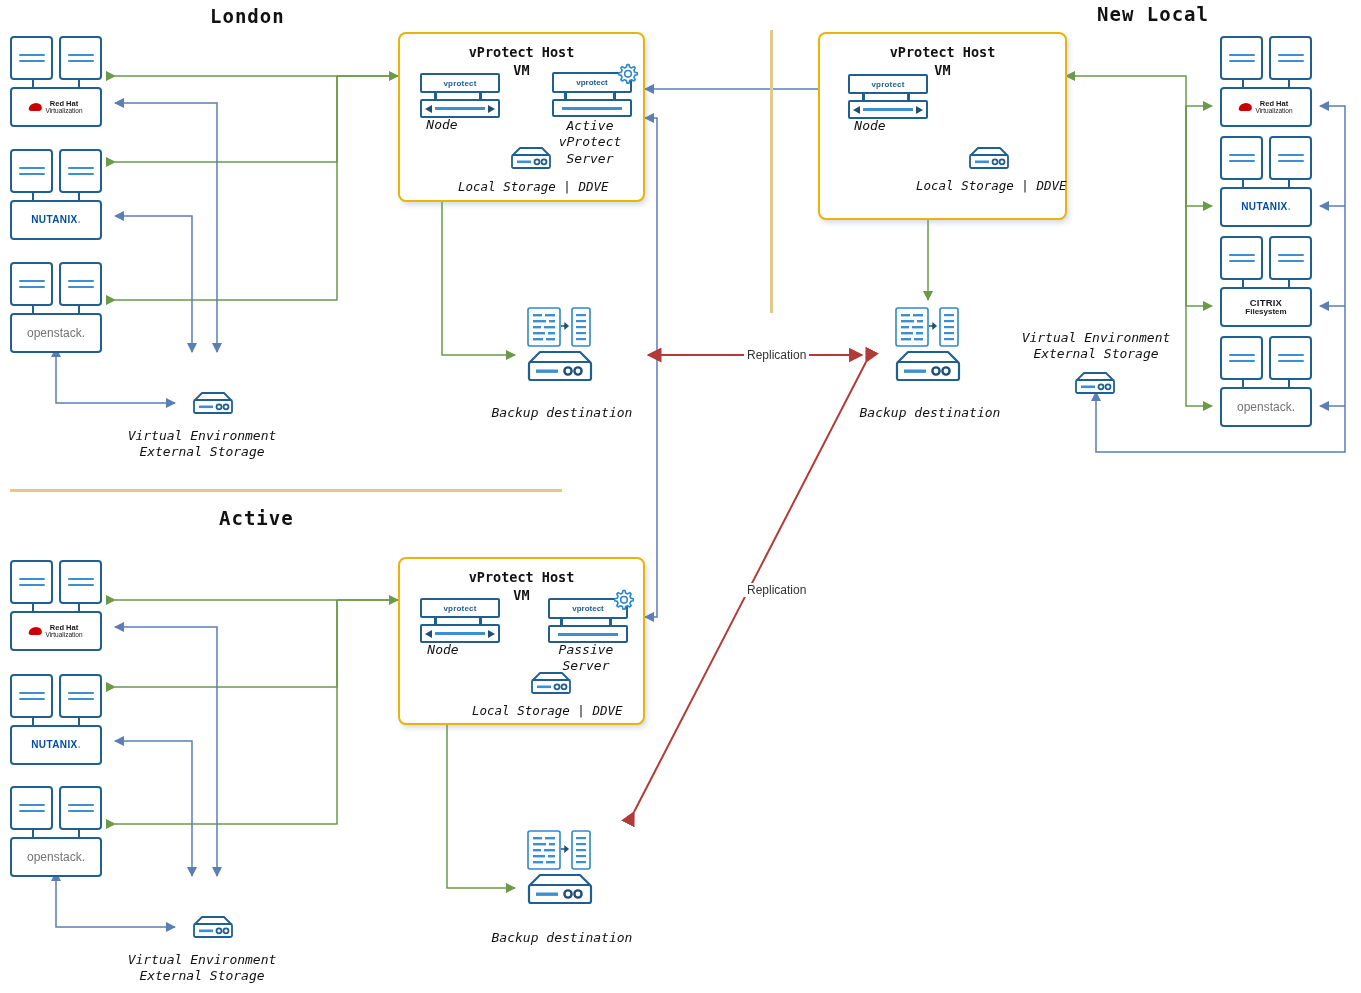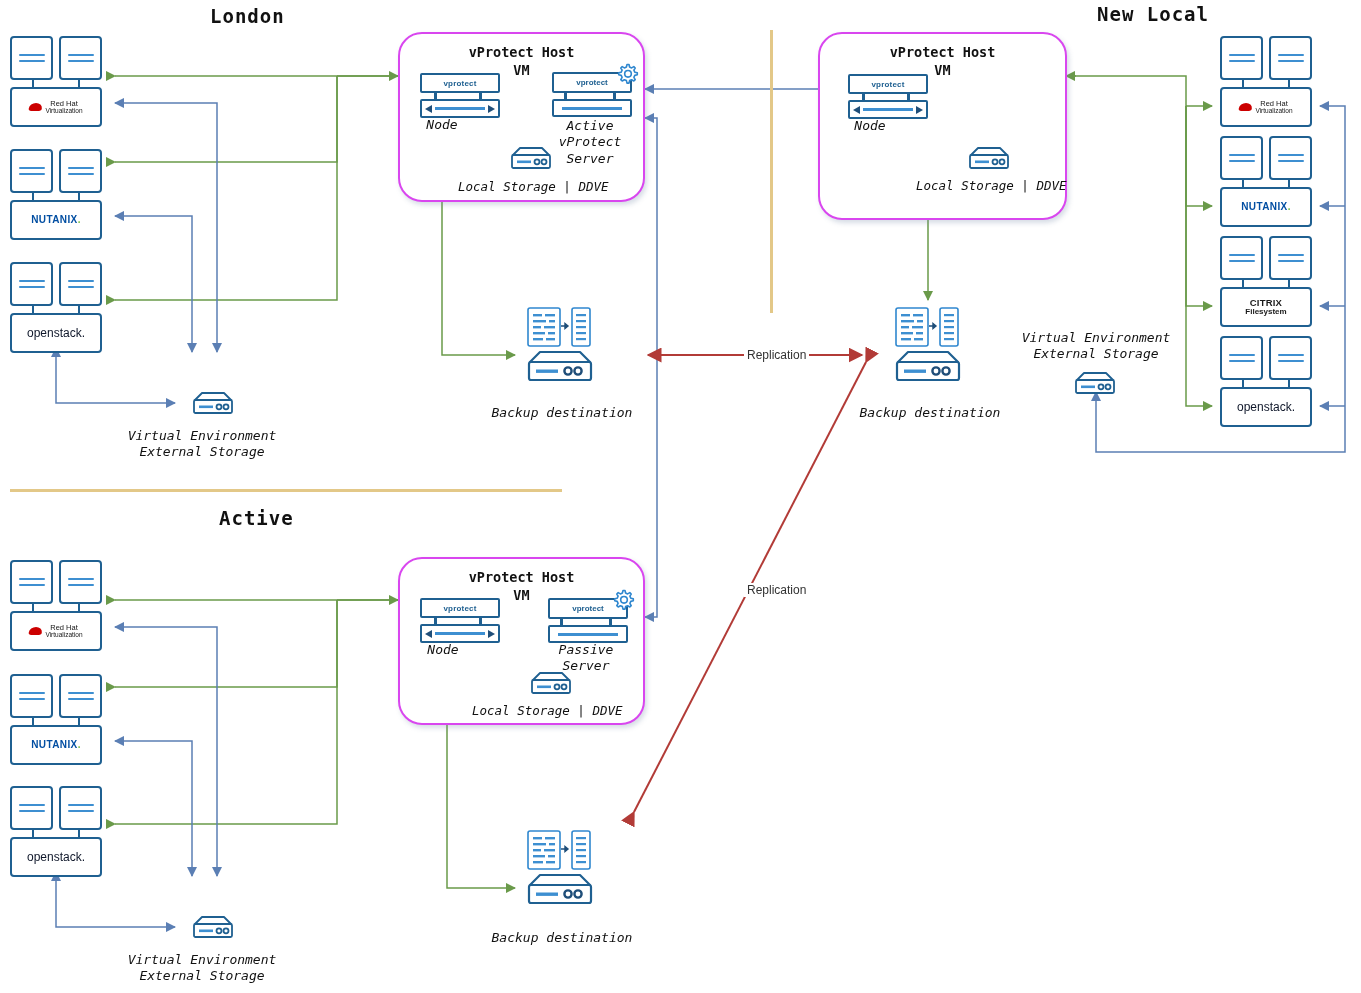--- a/index.html
+++ b/index.html
@@ -20,30 +20,30 @@
   .vmline{width:26px;height:2.4px;background:#3d8fd1;border-radius:2px;}
   .stem{height:7px;display:flex;justify-content:space-around;}
   .stem i{display:block;width:2.5px;background:#1f6091;height:100%;}
   .platbox{width:92px;height:40px;border:2.2px solid #1f6091;border-radius:4px;
       background:#fff;display:flex;align-items:center;justify-content:center;
       box-sizing:border-box;}
   .plabel{font-family:"Liberation Sans",sans-serif;text-align:center;line-height:1.05;}
   .rh{display:flex;align-items:center;gap:3px;}
   .rh-hat{width:13px;height:8px;background:#cc0000;
       border-radius:60% 60% 40% 40%/80% 80% 30% 30%;transform:skewX(-8deg);}
-  .rh-t1{font-size:7.5px;font-weight:normal;color:#151515;line-height:1.05;}
+  .rh-t1{font-size:7.5px;font-weight:bold;color:#151515;line-height:1.05;}
   .rh-t2{font-size:6.5px;color:#151515;line-height:1.05;}
   .nut{font-size:10px;font-weight:bold;color:#024EA2;letter-spacing:.4px;}
   .nut .x{color:#7ac143;}
-  .ost{font-size:12px;color:#0f172a;}
+  .ost{font-size:12px;color:#737373;}
   .ctx1{font-size:9.5px;font-weight:bold;color:#1a1a1a;letter-spacing:.2px;}
   .ctx2{font-size:8px;font-weight:bold;color:#1a1a1a;}
 
   
-  .host{position:absolute;border:2px solid #d946ef;border-radius:24px;background:#fff;
+  .host{position:absolute;border:2px solid #eab308;border-radius:8px;background:#fff;
       box-shadow:2px 3px 5px rgba(120,140,170,.30);box-sizing:border-box;}
   .host-title{position:absolute;left:0;right:0;top:9px;text-align:center;
       font-family:"DejaVu Sans Mono",monospace;font-weight:bold;font-size:13.5px;
       color:#111;line-height:1.35;}
   .host-storage{position:absolute;font-family:"DejaVu Sans Mono",monospace;
       font-style:italic;font-size:12.5px;color:#111;white-space:nowrap;}
 
   .nodeicon{position:absolute;width:76px;}
   .ni-top{width:76px;height:16px;border:2px solid #1f6091;border-radius:2px;background:#fff;
       display:flex;align-items:center;justify-content:center;}

